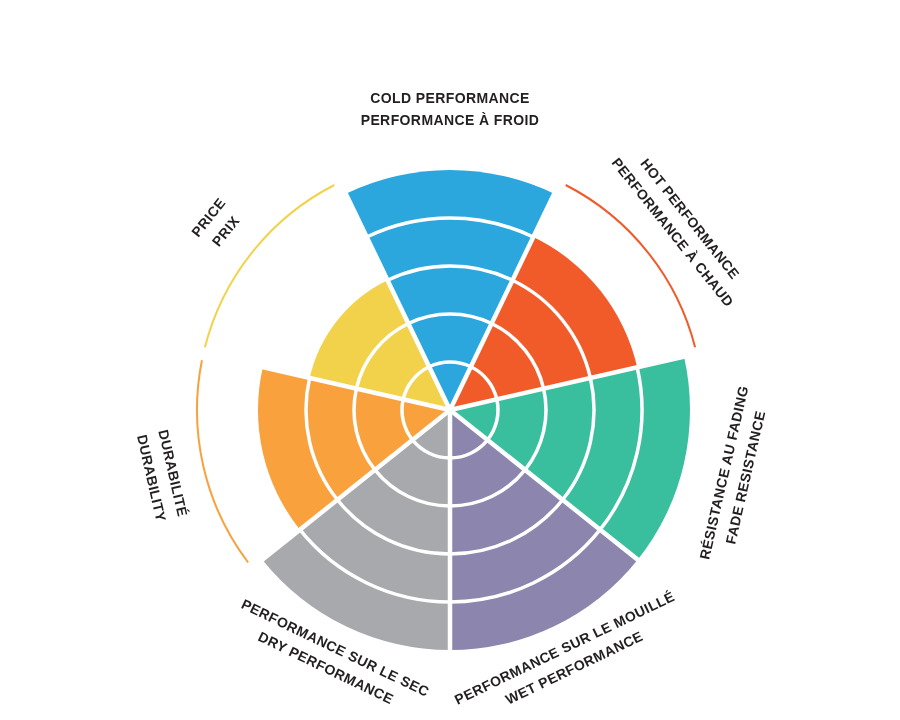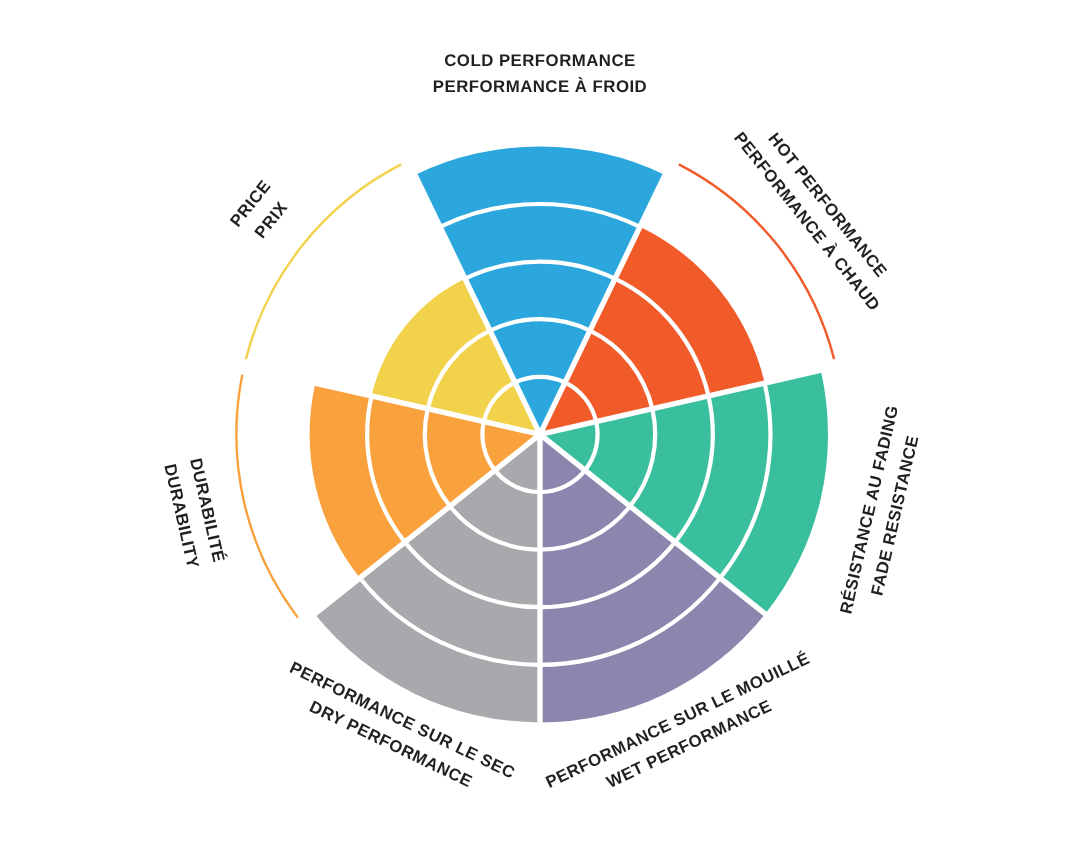--- a/index.html
+++ b/index.html
@@ -8,21 +8,21 @@
     background: #ffffff;
   }
   .stage {
     position: relative;
     width: 900px;
     height: 720px;
     background: #ffffff;
     overflow: hidden;
     font-family: "Liberation Sans", "DejaVu Sans", sans-serif;
   }
-  .chart-wrap { position: absolute; inset: 0; }
+  .chart-wrap { position: absolute; inset: 0; margin-top: 48px; }
   svg { display: block; }
   .wheel-label {
     font-family: "Liberation Sans", "DejaVu Sans", sans-serif;
     font-weight: bold;
     font-size: 14px;
     letter-spacing: 0.4px;
   }
 </style>
 </head>
 <body>

